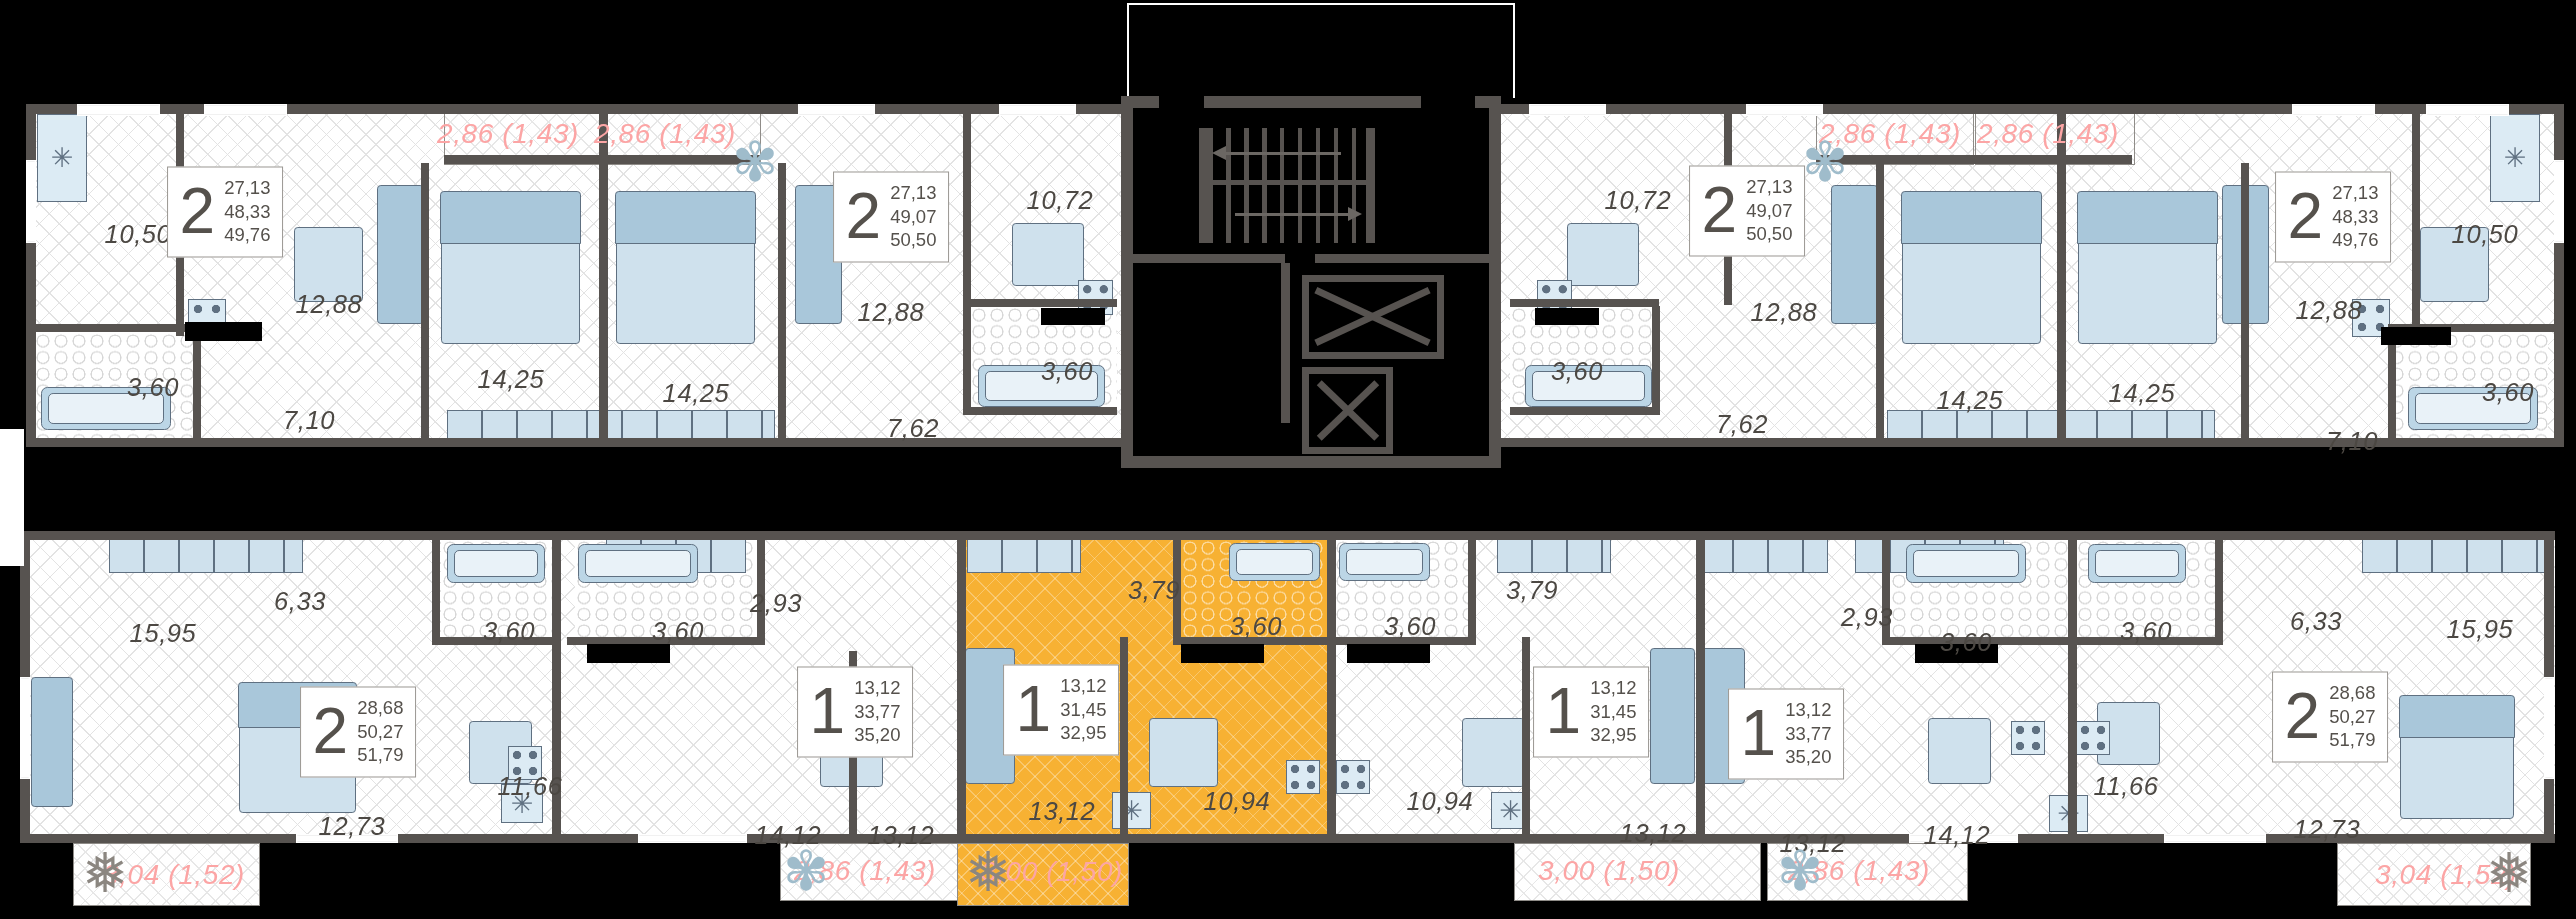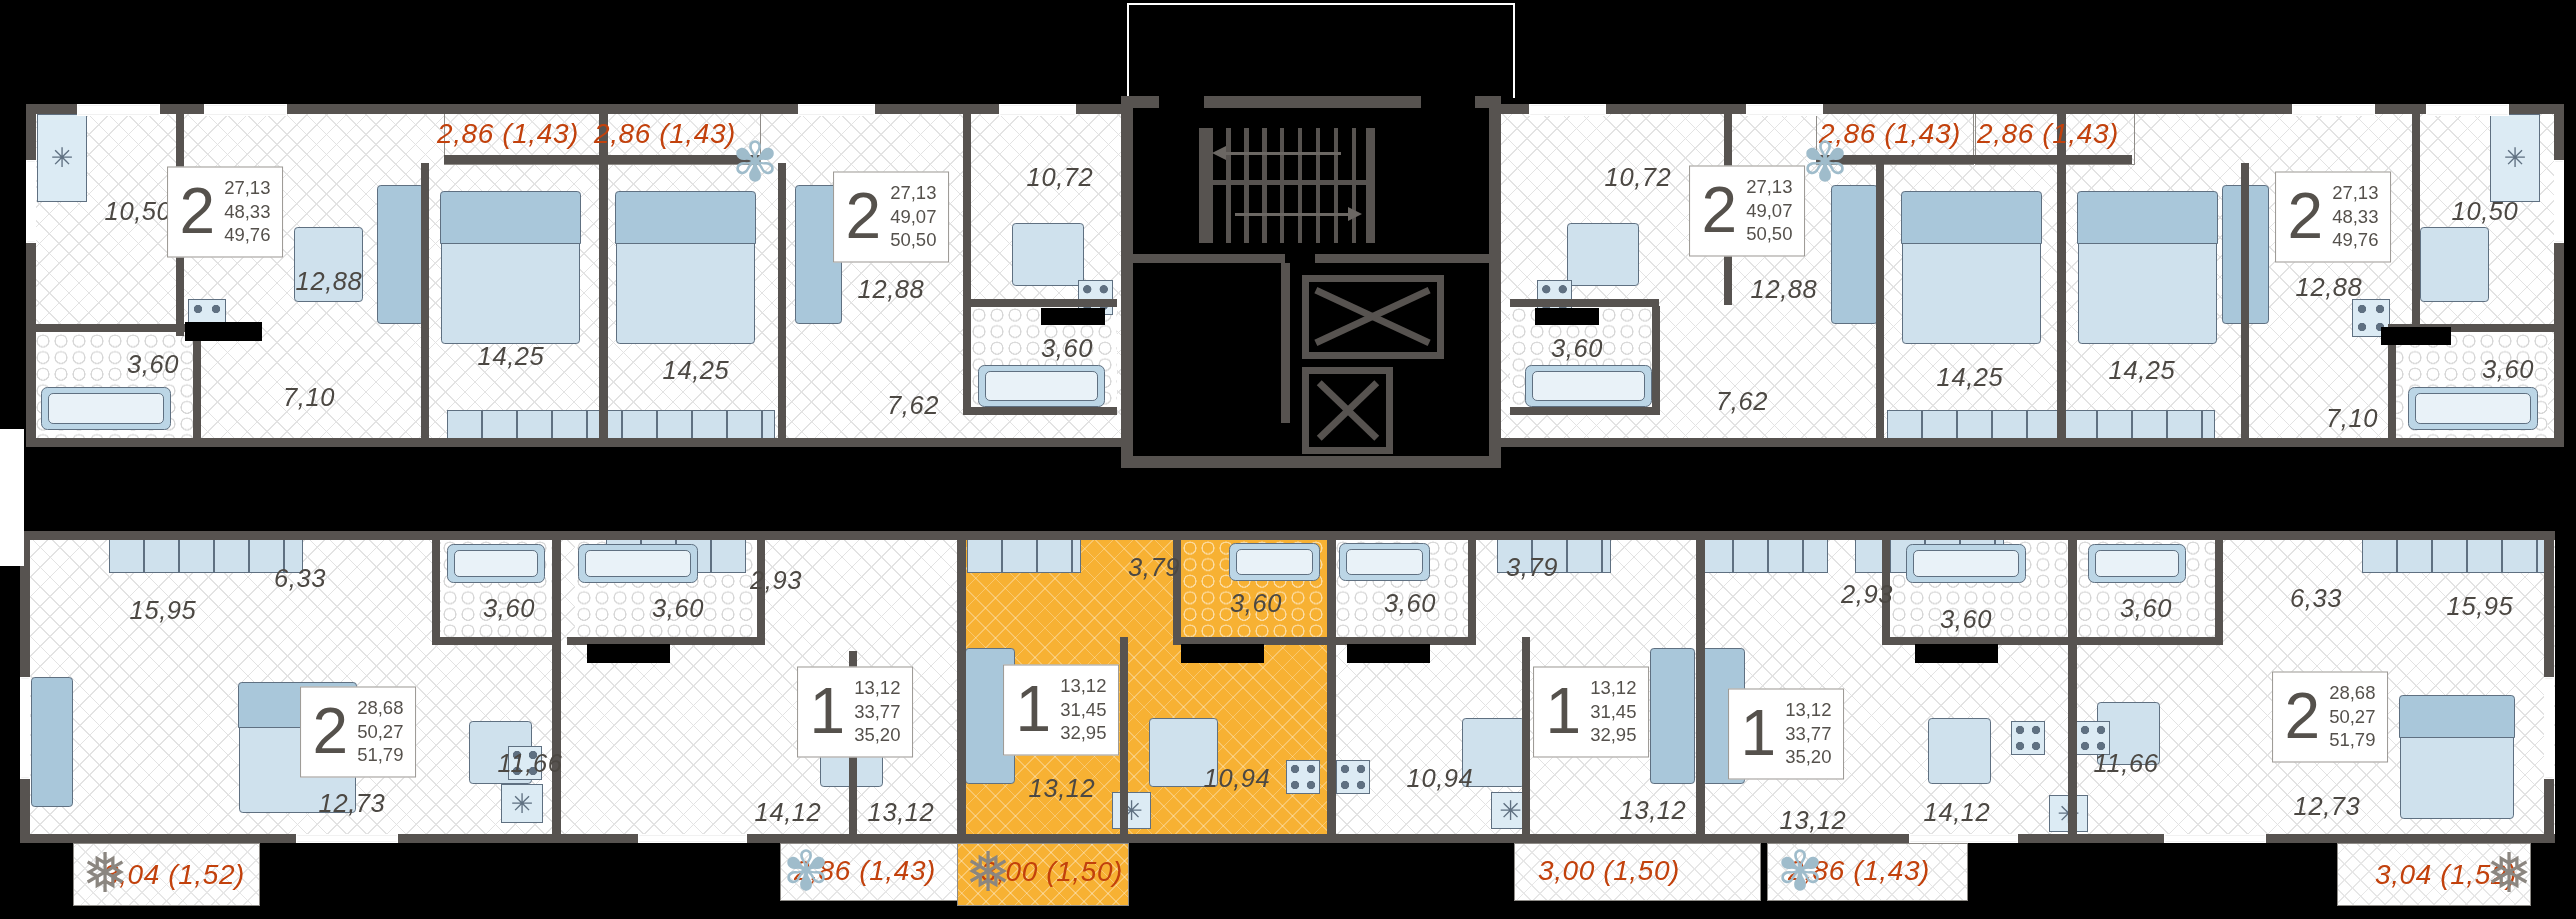--- a/index.html
+++ b/index.html
@@ -23,23 +23,23 @@
   .w{position:absolute;background:#575350;}
   .win{position:absolute;background:#ffffff;box-shadow:inset 0 0 0 1.3px #fff,inset 0 3.8px 0 -2.6px #b9b9b9,inset 0 -3.8px 0 -2.6px #b9b9b9;}
   .balc{position:absolute;background-color:#ffffff;background-image:
       repeating-linear-gradient(45deg,transparent 0 10.2px,#e7e7e7 10.2px 11.5px),
       repeating-linear-gradient(-45deg,transparent 0 10.2px,#e7e7e7 10.2px 11.5px);
       border:1.9px solid #8f8c88;}
   .balc.yellow{background-color:#f7b133;background-image:
       repeating-linear-gradient(45deg,transparent 0 10.2px,rgba(255,255,255,.3) 10.2px 11.5px),
       repeating-linear-gradient(-45deg,transparent 0 10.2px,rgba(255,255,255,.3) 10.2px 11.5px);}
   .lbl{position:absolute;transform:translate(-50%,-50%);font-style:italic;font-size:25.5px;
-       color:#4c4843;white-space:nowrap;letter-spacing:0.6px;}
+       color:#4c4843;white-space:nowrap;letter-spacing:0.6px;margin-top:23px;}
   .blbl{position:absolute;transform:translate(-50%,-50%);font-style:italic;font-size:28px;
-       color:#c2410c;white-space:nowrap;letter-spacing:0.6px;text-align:right;}
+       color:#fca5a5;white-space:nowrap;letter-spacing:0.6px;text-align:right;}
   .stat{position:absolute;transform:translate(-50%,-50%);background:#fff;border:1.3px solid #9a9792;
         display:flex;align-items:center;gap:9px;padding:9px 11.5px;}
   .stat .n{font-size:64px;font-weight:500;color:#55514c;line-height:.85;}
   .stat .a{font-size:18.5px;color:#55514c;line-height:1.28;text-align:left;}
   .fur{position:absolute;background:#cfe1ed;border:1.9px solid #5f7081;border-radius:3.8px;}
   .fur.dark{background:#a9c7da;}
   .bed{position:absolute;background:#cfe1ed;border:1.9px solid #5f7081;border-radius:3.8px;}
   .bed::before{content:"";position:absolute;left:-1.9px;top:-1.9px;right:-1.9px;height:34%;
         background:#a9c7da;border:1.9px solid #5f7081;border-radius:3.8px 3.8px 0 0;}
   .tub{position:absolute;background:#bcd6e6;border:1.9px solid #5f7081;border-radius:6.4px;}

